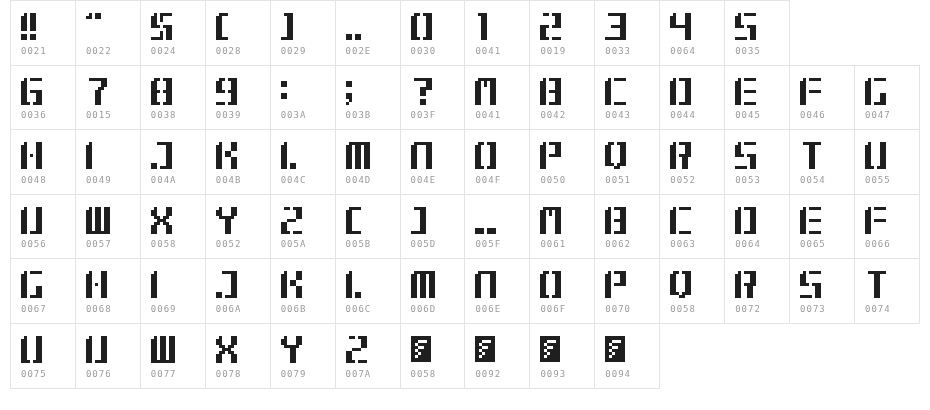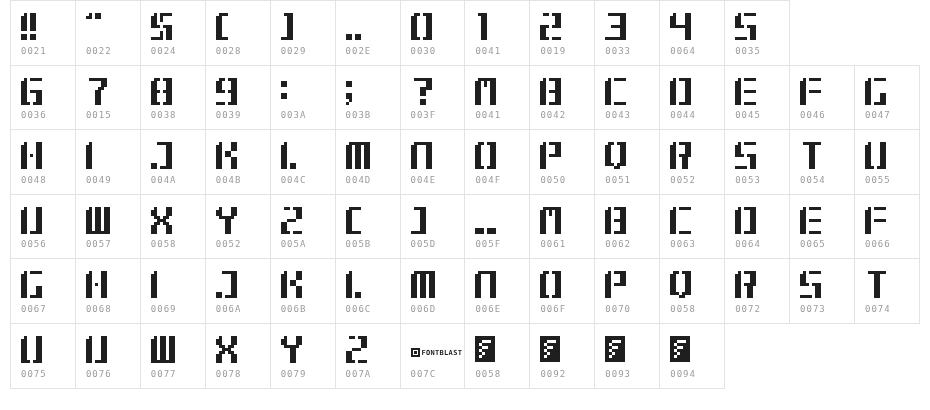--- a/index.html
+++ b/index.html
@@ -334,27 +334,20 @@
       </div>
       <div class="cell">
         <div class="glyph"><span class="px-wrap" style="width: 21px; height: 27px;"><span class="px" style="width: 3px; height: 3px; box-shadow: rgb(31, 31, 31) 0px 0px 0px 0px, rgb(31, 31, 31) 3px 0px 0px 0px, rgb(31, 31, 31) 15px 0px 0px 0px, rgb(31, 31, 31) 18px 0px 0px 0px, rgb(31, 31, 31) 0px 3px 0px 0px, rgb(31, 31, 31) 3px 3px 0px 0px, rgb(31, 31, 31) 15px 3px 0px 0px, rgb(31, 31, 31) 18px 3px 0px 0px, rgb(31, 31, 31) 0px 6px 0px 0px, rgb(31, 31, 31) 3px 6px 0px 0px, rgb(31, 31, 31) 15px 6px 0px 0px, rgb(31, 31, 31) 18px 6px 0px 0px, rgb(31, 31, 31) 3px 9px 0px 0px, rgb(31, 31, 31) 6px 9px 0px 0px, rgb(31, 31, 31) 9px 9px 0px 0px, rgb(31, 31, 31) 12px 9px 0px 0px, rgb(31, 31, 31) 15px 9px 0px 0px, rgb(31, 31, 31) 9px 12px 0px 0px, rgb(31, 31, 31) 12px 12px 0px 0px, rgb(31, 31, 31) 9px 15px 0px 0px, rgb(31, 31, 31) 12px 15px 0px 0px, rgb(31, 31, 31) 9px 18px 0px 0px, rgb(31, 31, 31) 12px 18px 0px 0px, rgb(31, 31, 31) 9px 21px 0px 0px, rgb(31, 31, 31) 12px 21px 0px 0px, rgb(31, 31, 31) 9px 24px 0px 0px, rgb(31, 31, 31) 12px 24px 0px 0px;"></span></span></div>
         <div class="code">0079</div>
       </div>
       <div class="cell">
         <div class="glyph"><span class="px-wrap" style="width: 21px; height: 27px;"><span class="px" style="width: 3px; height: 3px; box-shadow: rgb(31, 31, 31) 0px 0px 0px 0px, rgb(31, 31, 31) 3px 0px 0px 0px, rgb(31, 31, 31) 6px 0px 0px 0px, rgb(31, 31, 31) 12px 0px 0px 0px, rgb(31, 31, 31) 15px 0px 0px 0px, rgb(31, 31, 31) 18px 0px 0px 0px, rgb(31, 31, 31) 15px 3px 0px 0px, rgb(31, 31, 31) 18px 3px 0px 0px, rgb(31, 31, 31) 15px 6px 0px 0px, rgb(31, 31, 31) 18px 6px 0px 0px, rgb(31, 31, 31) 15px 9px 0px 0px, rgb(31, 31, 31) 18px 9px 0px 0px, rgb(31, 31, 31) 6px 12px 0px 0px, rgb(31, 31, 31) 9px 12px 0px 0px, rgb(31, 31, 31) 12px 12px 0px 0px, rgb(31, 31, 31) 0px 15px 0px 0px, rgb(31, 31, 31) 3px 15px 0px 0px, rgb(31, 31, 31) 0px 18px 0px 0px, rgb(31, 31, 31) 3px 18px 0px 0px, rgb(31, 31, 31) 0px 21px 0px 0px, rgb(31, 31, 31) 3px 21px 0px 0px, rgb(31, 31, 31) 0px 24px 0px 0px, rgb(31, 31, 31) 3px 24px 0px 0px, rgb(31, 31, 31) 6px 24px 0px 0px, rgb(31, 31, 31) 12px 24px 0px 0px, rgb(31, 31, 31) 15px 24px 0px 0px, rgb(31, 31, 31) 18px 24px 0px 0px;"></span></span></div>
         <div class="code">007A</div>
       </div>
       <div class="cell">
-        <div class="glyph logo">
-          <span class="logo-icon"></span>
-          <span class="logo-text">FONTBLAST</span>
-        </div>
-        <div class="code">007C</div>
-      </div>
-      <div class="cell">
         <div class="glyph"><span class="notdef"><span class="px-wrap" style="width: 12px; height: 18px;">
               <span class="px" style="width: 3px; height: 3px; box-shadow: rgb(255, 255, 255) 3px 0px 0px 0px, rgb(255, 255, 255) 6px 0px 0px 0px, rgb(255, 255, 255) 9px 0px 0px 0px, rgb(255, 255, 255) 0px 3px 0px 0px, rgb(255, 255, 255) 3px 6px 0px 0px, rgb(255, 255, 255) 6px 6px 0px 0px, rgb(255, 255, 255) 0px 9px 0px 0px, rgb(255, 255, 255) 3px 12px 0px 0px, rgb(255, 255, 255) 0px 15px 0px 0px;"></span>
             </span></span></div>
         <div class="code">0058</div>
       </div>
       <div class="cell">
         <div class="glyph"><span class="notdef"><span class="px-wrap" style="width: 12px; height: 18px;">
               <span class="px" style="width: 3px; height: 3px; box-shadow: rgb(255, 255, 255) 3px 0px 0px 0px, rgb(255, 255, 255) 6px 0px 0px 0px, rgb(255, 255, 255) 9px 0px 0px 0px, rgb(255, 255, 255) 0px 3px 0px 0px, rgb(255, 255, 255) 3px 6px 0px 0px, rgb(255, 255, 255) 6px 6px 0px 0px, rgb(255, 255, 255) 0px 9px 0px 0px, rgb(255, 255, 255) 3px 12px 0px 0px, rgb(255, 255, 255) 0px 15px 0px 0px;"></span>
             </span></span></div>
         <div class="code">0092</div>

